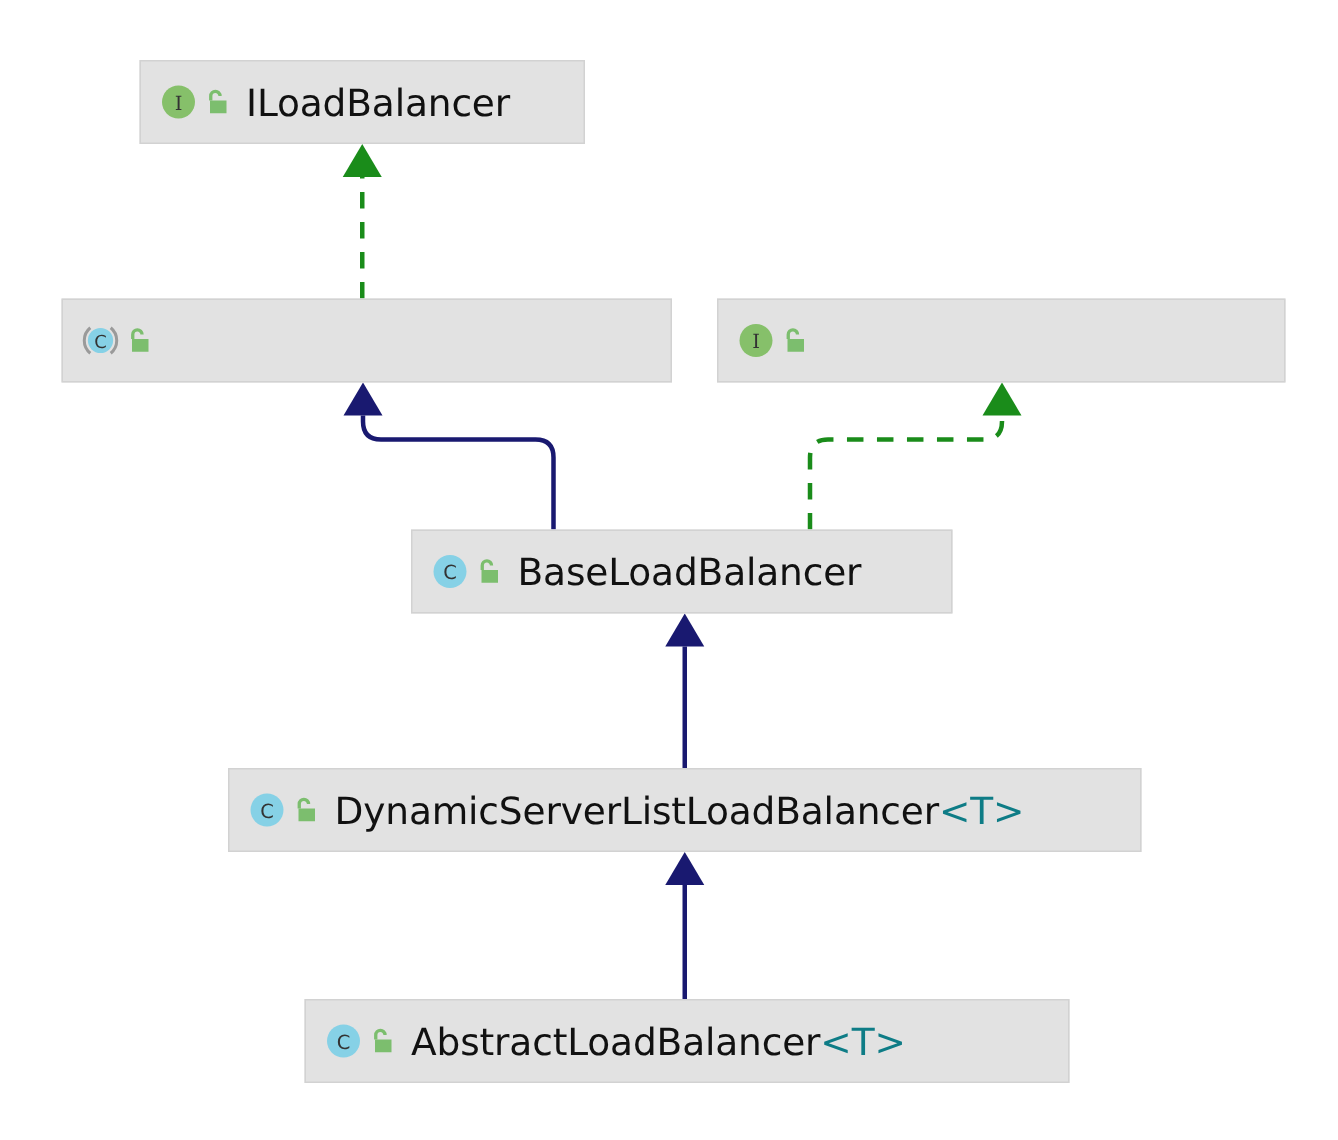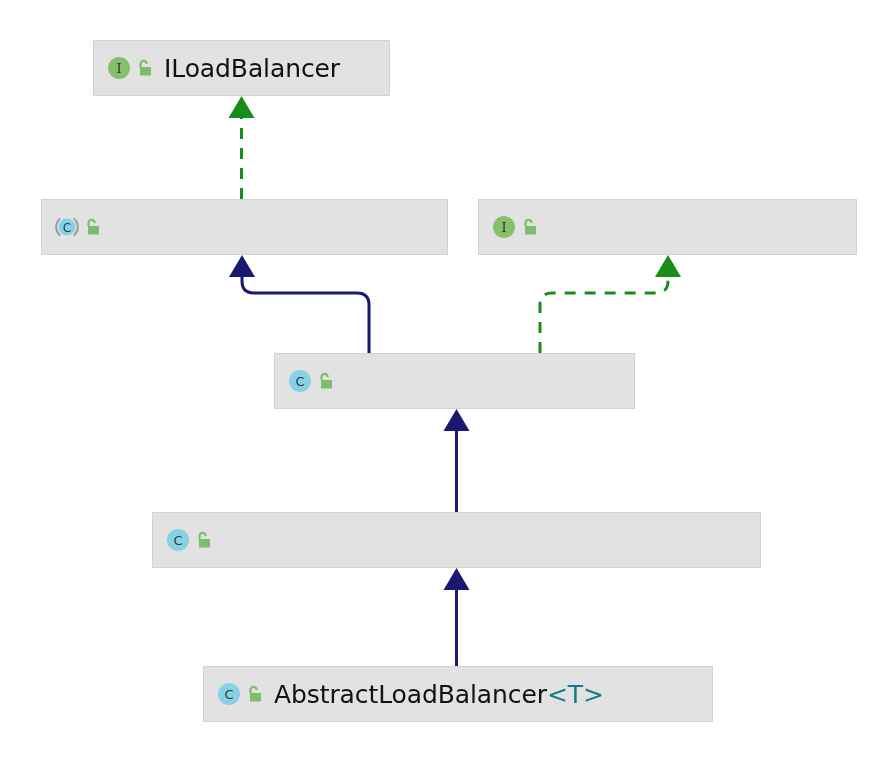--- a/index.html
+++ b/index.html
@@ -155,33 +155,35 @@
     <span class="node-icons">
       <svg class="type-icon" viewBox="0 0 26 26">
         <circle cx="13" cy="13" r="11" fill="#86d1e6"></circle>
         <text x="13" y="18" text-anchor="middle" font-family="DejaVu Sans, sans-serif" font-size="13" fill="#333333">C</text>
       </svg>
       <svg class="vis-icon" viewBox="0 0 18 20">
         <path d="M5.5 9 L5.5 6 A3.1 3.1 0 0 1 11.7 6" fill="none" stroke="#7cbe6e" stroke-width="2.2"></path>
         <rect x="5" y="9" width="11" height="8.5" fill="#7cbe6e"></rect>
       </svg>
     </span>
+    <span class="node-label">BaseLoadBalancer</span>
   </div>
 
   <div class="node" style="left:152px; top:512px; width:609px; height:56px;">
     <span class="node-icons">
       <svg class="type-icon" viewBox="0 0 26 26">
         <circle cx="13" cy="13" r="11" fill="#86d1e6"></circle>
         <text x="13" y="18" text-anchor="middle" font-family="DejaVu Sans, sans-serif" font-size="13" fill="#333333">C</text>
       </svg>
       <svg class="vis-icon" viewBox="0 0 18 20">
         <path d="M5.5 9 L5.5 6 A3.1 3.1 0 0 1 11.7 6" fill="none" stroke="#7cbe6e" stroke-width="2.2"></path>
         <rect x="5" y="9" width="11" height="8.5" fill="#7cbe6e"></rect>
       </svg>
     </span>
+    <span class="node-label"><span>DynamicServerListLoadBalancer</span><span class="generic">&lt;T&gt;</span></span>
   </div>
 
   <div class="node" style="left:203px; top:666px; width:510px; height:56px;">
     <span class="node-icons">
       <svg class="type-icon" viewBox="0 0 26 26">
         <circle cx="13" cy="13" r="11" fill="#86d1e6"></circle>
         <text x="13" y="18" text-anchor="middle" font-family="DejaVu Sans, sans-serif" font-size="13" fill="#333333">C</text>
       </svg>
       <svg class="vis-icon" viewBox="0 0 18 20">
         <path d="M5.5 9 L5.5 6 A3.1 3.1 0 0 1 11.7 6" fill="none" stroke="#7cbe6e" stroke-width="2.2"></path>

